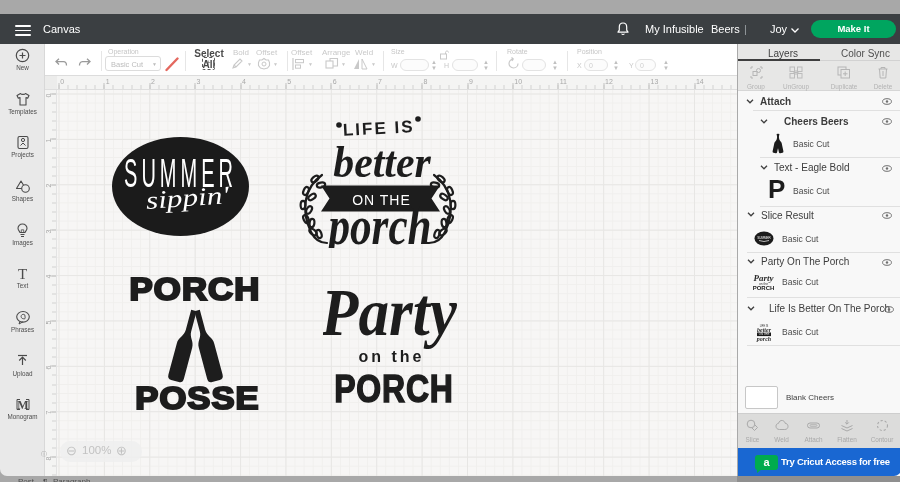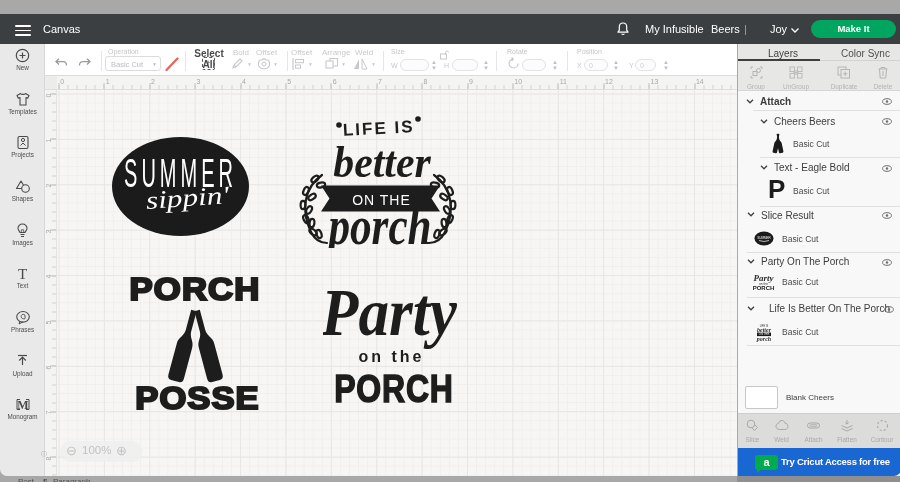--- a/index.html
+++ b/index.html
@@ -388,21 +388,21 @@
       </svg>
     <div class="abs lname" style="left:22px;top:51.5px;">Attach</div>
     <svg class="abs eye" style="left:144px;top:54px;" width="10" height="7" viewBox="0 0 10 7">
         <ellipse cx="5" cy="3.5" rx="4.4" ry="2.8" fill="none" stroke="#6f6f6f" stroke-width="1"></ellipse>
         <circle cx="5" cy="3.5" r="1.2" fill="#6f6f6f"></circle>
       </svg>
     <div class="abs lsep" style="left:15px;right:0;top:66px;"></div>
     <svg class="abs" style="left:22px;top:74.5px;" width="8" height="5" viewBox="0 0 8 5">
         <path d="M1 0.8 L4 3.8 L7 0.8" fill="none" stroke="#3f3f3f" stroke-width="1.3"></path>
       </svg>
-    <div class="abs lname" style="left:36px;top:71.5px;font-weight:400;">Cheers Beers</div>
+    <div class="abs lname" style="left:46px;top:71.5px;font-weight:700;">Cheers Beers</div>
     <svg class="abs eye" style="left:144px;top:74px;" width="10" height="7" viewBox="0 0 10 7">
         <ellipse cx="5" cy="3.5" rx="4.4" ry="2.8" fill="none" stroke="#6f6f6f" stroke-width="1"></ellipse>
         <circle cx="5" cy="3.5" r="1.2" fill="#6f6f6f"></circle>
       </svg>
     <svg class="abs" style="left:32px;top:88px;" width="16" height="22" viewBox="0 0 16 22">
       <g fill="#1c1c1c">
           <path transform="translate(4.6,21) rotate(12)" d="M-0.8 -19.5 L0.8 -19.5 L0.8 -14 C0.8 -12.2 2.3 -11.6 2.3 -9.7 L2.3 -1.2 Q2.3 0 1.2 0 L-1.2 0 Q-2.3 0 -2.3 -1.2 L-2.3 -9.7 C-2.3 -11.6 -0.8 -12.2 -0.8 -14 Z"></path>
           <path transform="translate(11.4,21) rotate(-12)" d="M-0.8 -19.5 L0.8 -19.5 L0.8 -14 C0.8 -12.2 2.3 -11.6 2.3 -9.7 L2.3 -1.2 Q2.3 0 1.2 0 L-1.2 0 Q-2.3 0 -2.3 -1.2 L-2.3 -9.7 C-2.3 -11.6 -0.8 -12.2 -0.8 -14 Z"></path>
         </g>
       </svg>

